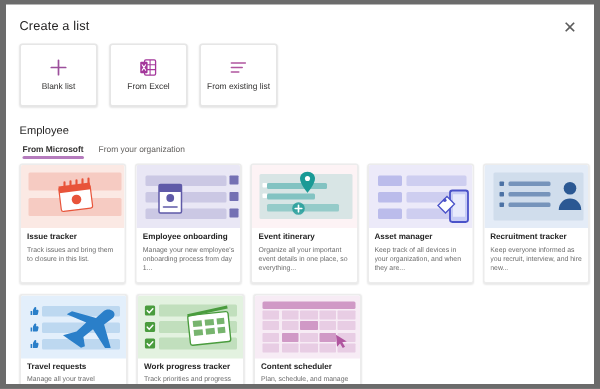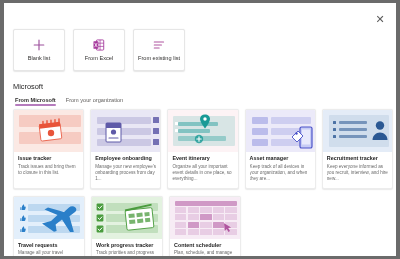--- a/index.html
+++ b/index.html
@@ -132,20 +132,21 @@
   
   .bar { position: absolute; border-radius: 1px; }
   .sq  { position: absolute; border-radius: .5px; }
 </style>
 </head>
 <body>
 
 <div id="frame">
   <div id="dialog">
 
+    <div id="dlg-title">Create a list</div>
     <div id="close-btn">✕</div>
 
     <div id="create-row">
         <div class="create-card">
           <span>
             <svg class="create-icon" viewBox="0 0 16 16">
               <path d="M8 2.5v11M2.5 8h11" stroke="#9c4f9c" stroke-width="1.3" stroke-linecap="round" fill="none"></path>
             </svg>
           </span>
           <span class="create-label">Blank list</span>
@@ -164,21 +165,21 @@
         <div class="create-card">
           <span>
             <svg class="create-icon" viewBox="0 0 16 16">
               <path d="M2.6 4.6h10.6M2.6 8h8.2M2.6 11.4h5.6" stroke="#b0559f" stroke-width="1.25" stroke-linecap="round"></path>
             </svg>
           </span>
           <span class="create-label">From existing list</span>
         </div>
       </div>
 
-    <div id="tpl-head">Microsoft</div>
+    <div id="tpl-head">Employee</div>
     <div id="tabs">
         <div class="tab active">From Microsoft</div>
         <div class="tab inactive">From your organization</div>
       </div>
 
     <div id="grid">
         <div class="grid-row">
           <div class="tpl-card">
             <div class="thumb" style="background: rgb(251, 233, 228);">
               <div class="bar" style="left:5px;top:5px;width:62px;height:12px;background:#e8543a;opacity:.20"></div>

